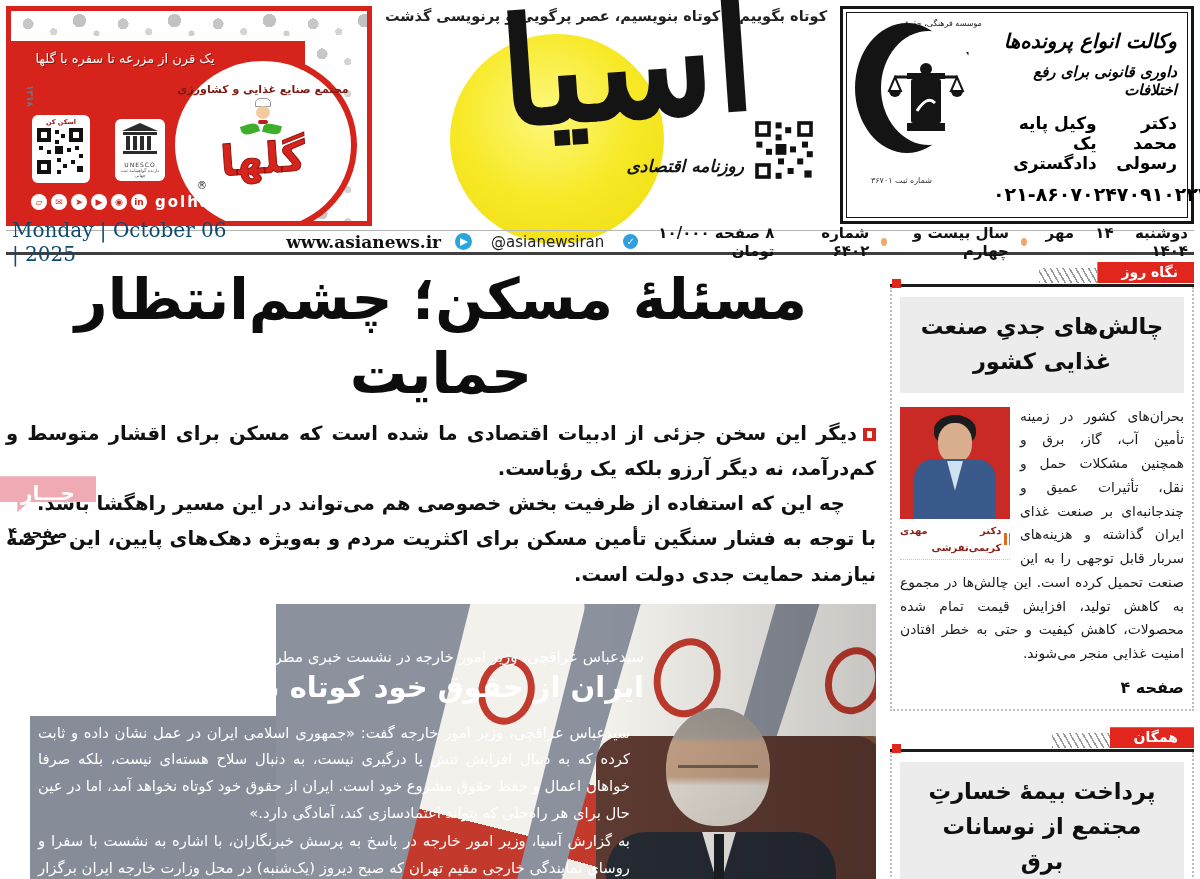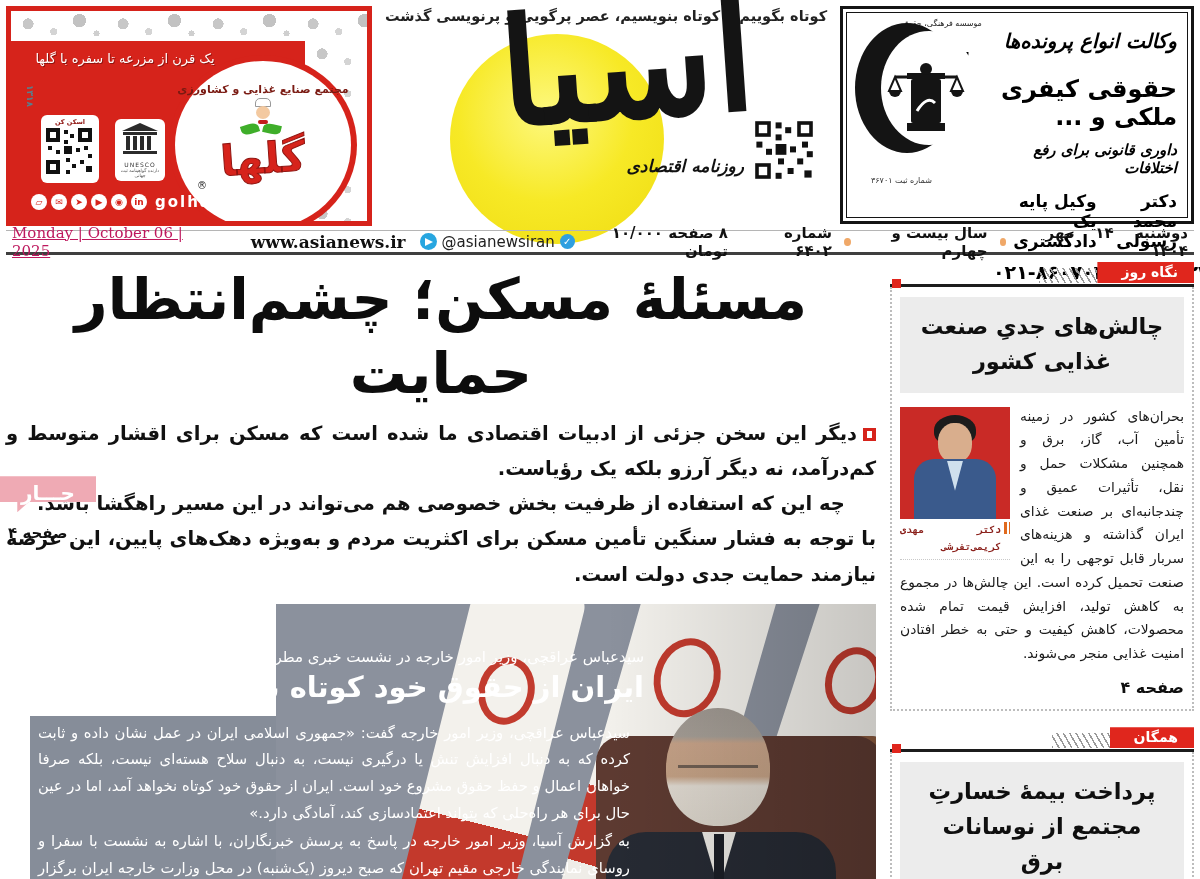--- a/index.html
+++ b/index.html
@@ -26,21 +26,21 @@
   .chef-hat { position:absolute; top:0; left:5px; width:16px; height:9px; background:#fff; border:1px solid #999; border-radius:5px 5px 0 0; }
   .chef-face { position:absolute; top:8px; left:6px; width:14px; height:13px; background:#f3c9a0; border-radius:50%; }
   .chef-scarf { position:absolute; bottom:0; left:8px; width:10px; height:4px; background:#c21d1d; border-radius:2px; }
   .leaves { height:14px; position:relative; }
   .leaf { position:absolute; width:18px; height:10px; background:#3fae2a; border-radius:0 50% 0 50%; }
   .leaf.l1 { left:66px; top:0; transform:rotate(-18deg); }
   .leaf.l2 { left:88px; top:0; transform:rotate(14deg) scaleX(-1); }
   .golha-brand { font-size:42px; font-weight:bold; color:#d6231b; -webkit-text-stroke:1px #8e1410; transform:rotate(-4deg); line-height:1; }
   .golha-reg { font-size:10px; color:#222; text-align:left; padding-left:22px; }
   .golha-year { position:absolute; left:8px; top:80px; font-size:9px; color:#5a7d8c; transform:rotate(90deg); font-weight:bold; }
-  .qr-card { position:absolute; left:30px; top:104px; width:58px; background:#fff; border-radius:6px; padding:3px; }
+  .qr-card { position:absolute; left:21px; top:104px; width:58px; background:#fff; border-radius:6px; padding:3px; }
   .qr-label { font-size:6.5px; color:#8e1410; text-align:center; font-weight:bold; }
   .unesco-card { position:absolute; left:104px; top:108px; width:50px; height:62px; background:#fff; border-radius:6px; padding:4px 3px 2px; text-align:center; }
   .unesco-word { font-size:6px; color:#333; letter-spacing:1px; }
   .unesco-cap { font-size:4.5px; color:#555; line-height:1.2; }
   .social-row { position:absolute; left:20px; bottom:10px; display:flex; align-items:center; gap:4px; direction:ltr; }
   .soc { width:16px; height:16px; border-radius:50%; background:#fff; color:#d6231b; font-size:9px; font-weight:bold; display:flex; align-items:center; justify-content:center; line-height:1; }
   .social-handle { color:#fff; font-weight:bold; font-size:15px; letter-spacing:2px; margin-left:4px; }
 
   
   .masthead { flex:1; position:relative; }
@@ -61,23 +61,23 @@
   .legal-logo { position:absolute; left:10px; top:8px; width:132px; height:170px; direction:ltr; }
   .legal-inst { position:absolute; top:2px; right:0; font-size:8px; color:#222; width:90px; text-align:center; }
   .legal-name { position:absolute; top:24px; right:0; font-size:17px; font-weight:bold; width:100px; text-align:center; }
   .crescent { position:absolute; left:2px; top:6px; width:104px; height:130px; background:#141414; border-radius:50%; }
   .crescent::after { content:""; position:absolute; left:26px; top:8px; width:96px; height:114px; background:#fff; border-radius:50%; }
   .scales-card { position:absolute; left:34px; top:44px; width:78px; height:84px; z-index:2; }
   .legal-reg { position:absolute; left:18px; bottom:2px; font-size:8px; color:#333; }
 
   
   .datebar { position:absolute; top:230px; left:6px; right:6px; height:25px; border-top:1px solid #b5b5b5; border-bottom:3px solid #3f3f3f; display:flex; align-items:center; padding:0 6px; gap:14px; }
-  .en-date { font-family:"DejaVu Serif","Liberation Serif",serif; font-size:15px; color:#be185d;text-decoration:underline; }
+  .en-date { font-family:"DejaVu Serif","Liberation Serif",serif; font-size:20px; color:#0c4a6e; }
   .site { font-family:"DejaVu Serif","Liberation Serif",serif; font-size:17px; font-weight:bold; color:#111; margin-left:40px; }
-  .tg-wrap { display:flex; align-items:center; gap:5px; }
+  .tg-wrap { display:flex; align-items:center; gap:19px; }
   .tg-icon { width:17px; height:17px; border-radius:50%; background:#27a6e0; position:relative; }
   .tg-icon::after { content:""; position:absolute; left:5px; top:5px; border-left:8px solid #fff; border-top:4px solid transparent; border-bottom:4px solid transparent; }
   .tg-handle { font-size:15px; color:#222; }
   .verified { width:15px; height:15px; border-radius:50%; background:#2f9fe0; color:#fff; font-size:10px; display:flex; align-items:center; justify-content:center; }
   .datebar-right { margin-left:auto; display:flex; align-items:center; gap:12px; direction:rtl; font-size:15px; font-weight:bold; color:#111; }
   .fa-date { word-spacing:16px; }
   .odot { width:8px; height:8px; border-radius:50%; background:#f0a868; }
   .pages-price { margin-right:16px; }
 
   
@@ -130,21 +130,21 @@
   .dotted-box { border-left:2px dotted #bdbdbd; border-right:2px dotted #bdbdbd; padding:10px 8px 8px; }
   .dotted-box.closed { border-bottom:2px dotted #bdbdbd; }
   .side-headline { background:#ececec; text-align:center; font-weight:bold; font-size:22.5px; color:#0f0f0f; line-height:1.55; padding:12px 20px 14px; }
   .side-article { margin-top:12px; font-size:13.8px; line-height:1.72; text-align:justify; color:#1a1a1a; }
   .portrait-wrap { float:left; width:110px; margin:2px 10px 4px 0; }
   .portrait { width:110px; height:112px; background:#c92a26; position:relative; overflow:hidden; }
   .pm-hair { position:absolute; left:34px; top:8px; width:42px; height:30px; background:#1c1c1c; border-radius:50% 50% 40% 40%; }
   .pm-face { position:absolute; left:38px; top:16px; width:34px; height:40px; background:#d9ae8d; border-radius:46%; }
   .pm-suit { position:absolute; left:14px; top:52px; width:82px; height:60px; background:#3a5a8c; border-radius:20px 20px 0 0; }
   .pm-shirt { position:absolute; left:47px; top:54px; width:16px; height:30px; background:#cfe0ee; clip-path:polygon(0 0,100% 0,50% 100%); }
-  .portrait-cap { display:flex; align-items:flex-start; gap:3px; border-bottom:1px dotted #c9c9c9; padding:3px 0;font-family:Liberation Mono, monospace; }
+  .portrait-cap { display:flex; align-items:center; gap:3px; border-bottom:1px dotted #c9c9c9; padding:3px 0; }
   .cap-bars { width:7px; height:12px; background:repeating-linear-gradient(to right, #e06a1e 0 2.5px, #fff 2.5px 4.5px); }
   .cap-text { font-size:10px; font-weight:bold; color:#8a1f1a; }
   .side-pageref { font-weight:bold; font-size:16px; margin-top:8px; color:#0f0f0f; }
   .sec2 { margin-top:16px; }
   .news-body { margin-top:12px; font-size:13.8px; line-height:1.78; text-align:justify; color:#1a1a1a; }
 </style>
 </head>
 <body>
 
 <div class="page">
@@ -251,21 +251,20 @@
             <rect x="28" y="40" width="5" height="5"></rect>
             <rect x="36" y="32" width="5" height="5"></rect>
           <rect x="42" y="42" width="6" height="6"></rect>
             <rect x="18" y="44" width="5" height="5"></rect>
         </g>
       </svg>
     </div>
 
     <div class="ad-legal">
       <div class="legal-row1">وکالت انواع پرونده‌ها</div>
-      <div class="legal-fields">حقوقی کیفری ملکی و ...</div>
       <div class="legal-arb">داوری قانونی برای رفع اختلافات</div>
       <div class="legal-person-row">
         <span>دکتر محمد رسولی</span>
         <span>وکیل پایه یک دادگستری</span>
       </div>
       <div class="legal-phone-row">
         <span>۰۲۱-۸۶۰۷۰۲۴۷</span>
         <span>۰۹۱۰۲۲۲۱۴۰۹</span>
       </div>
       <div class="legal-logo">

